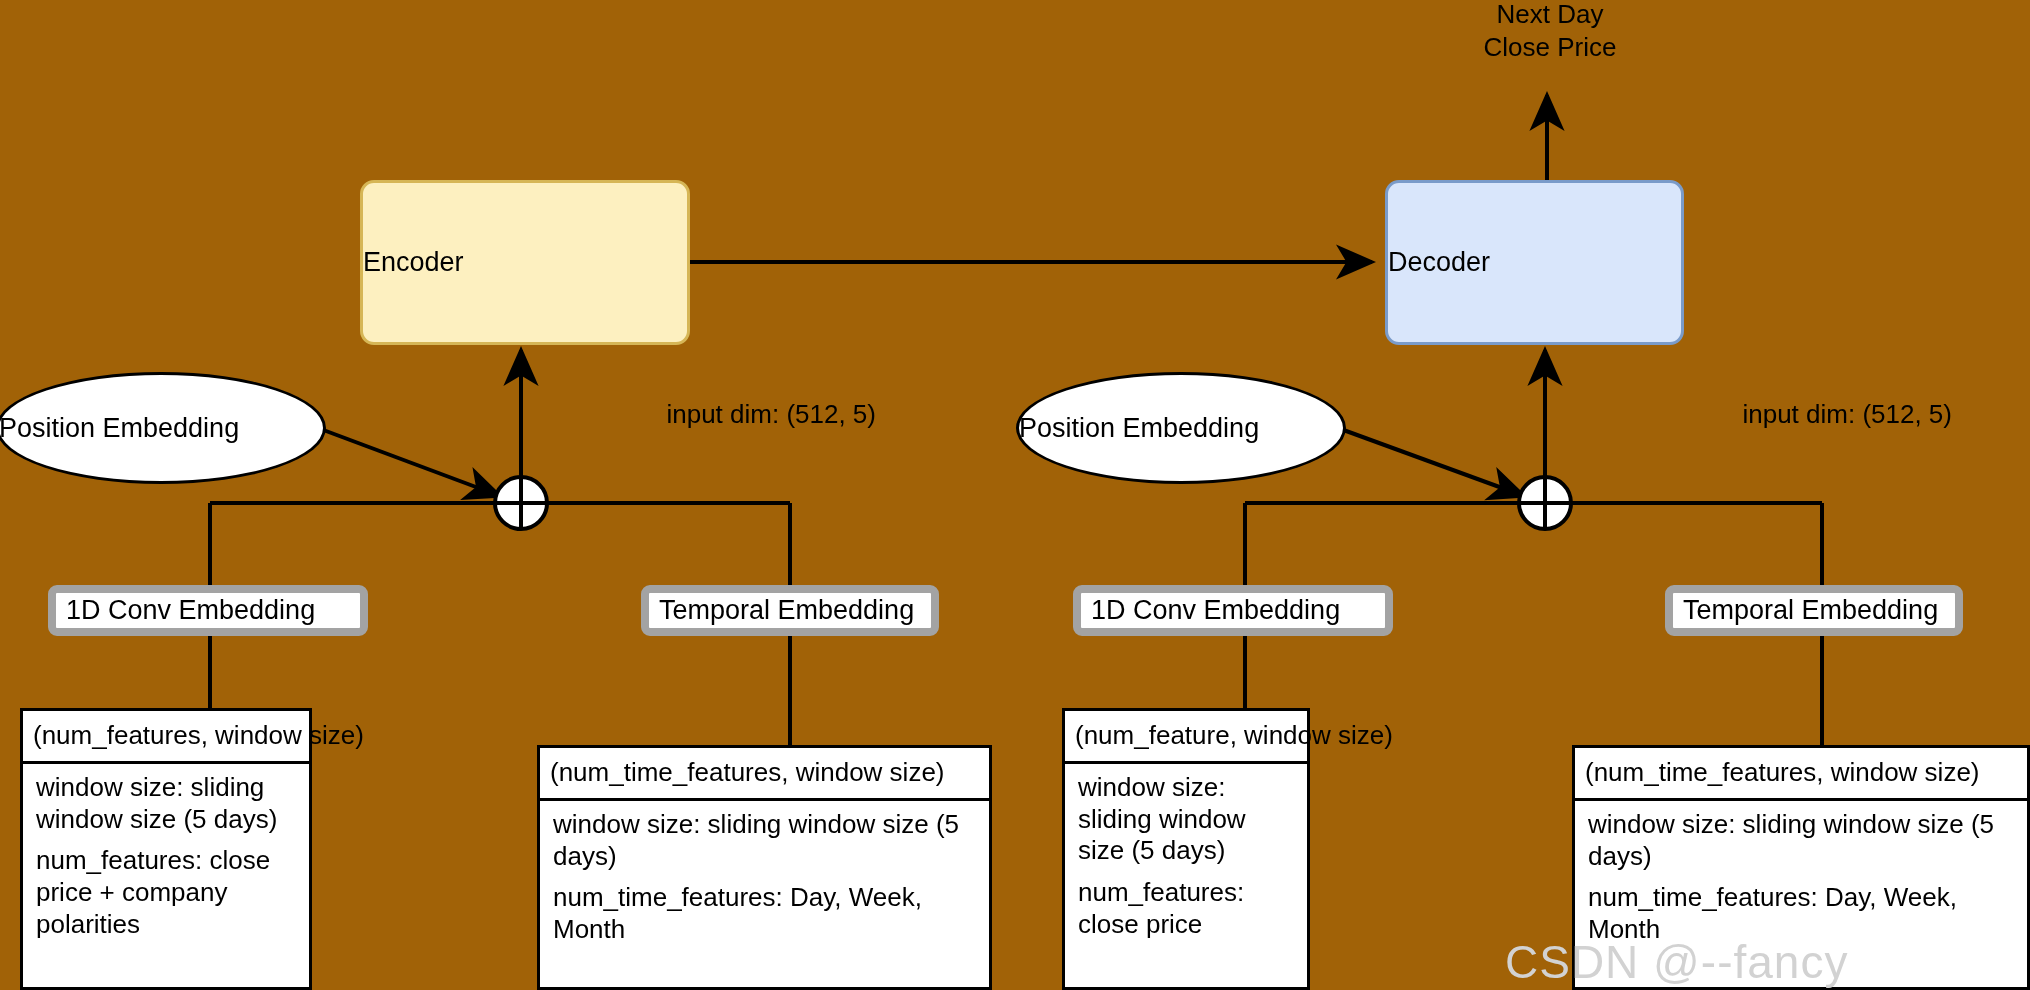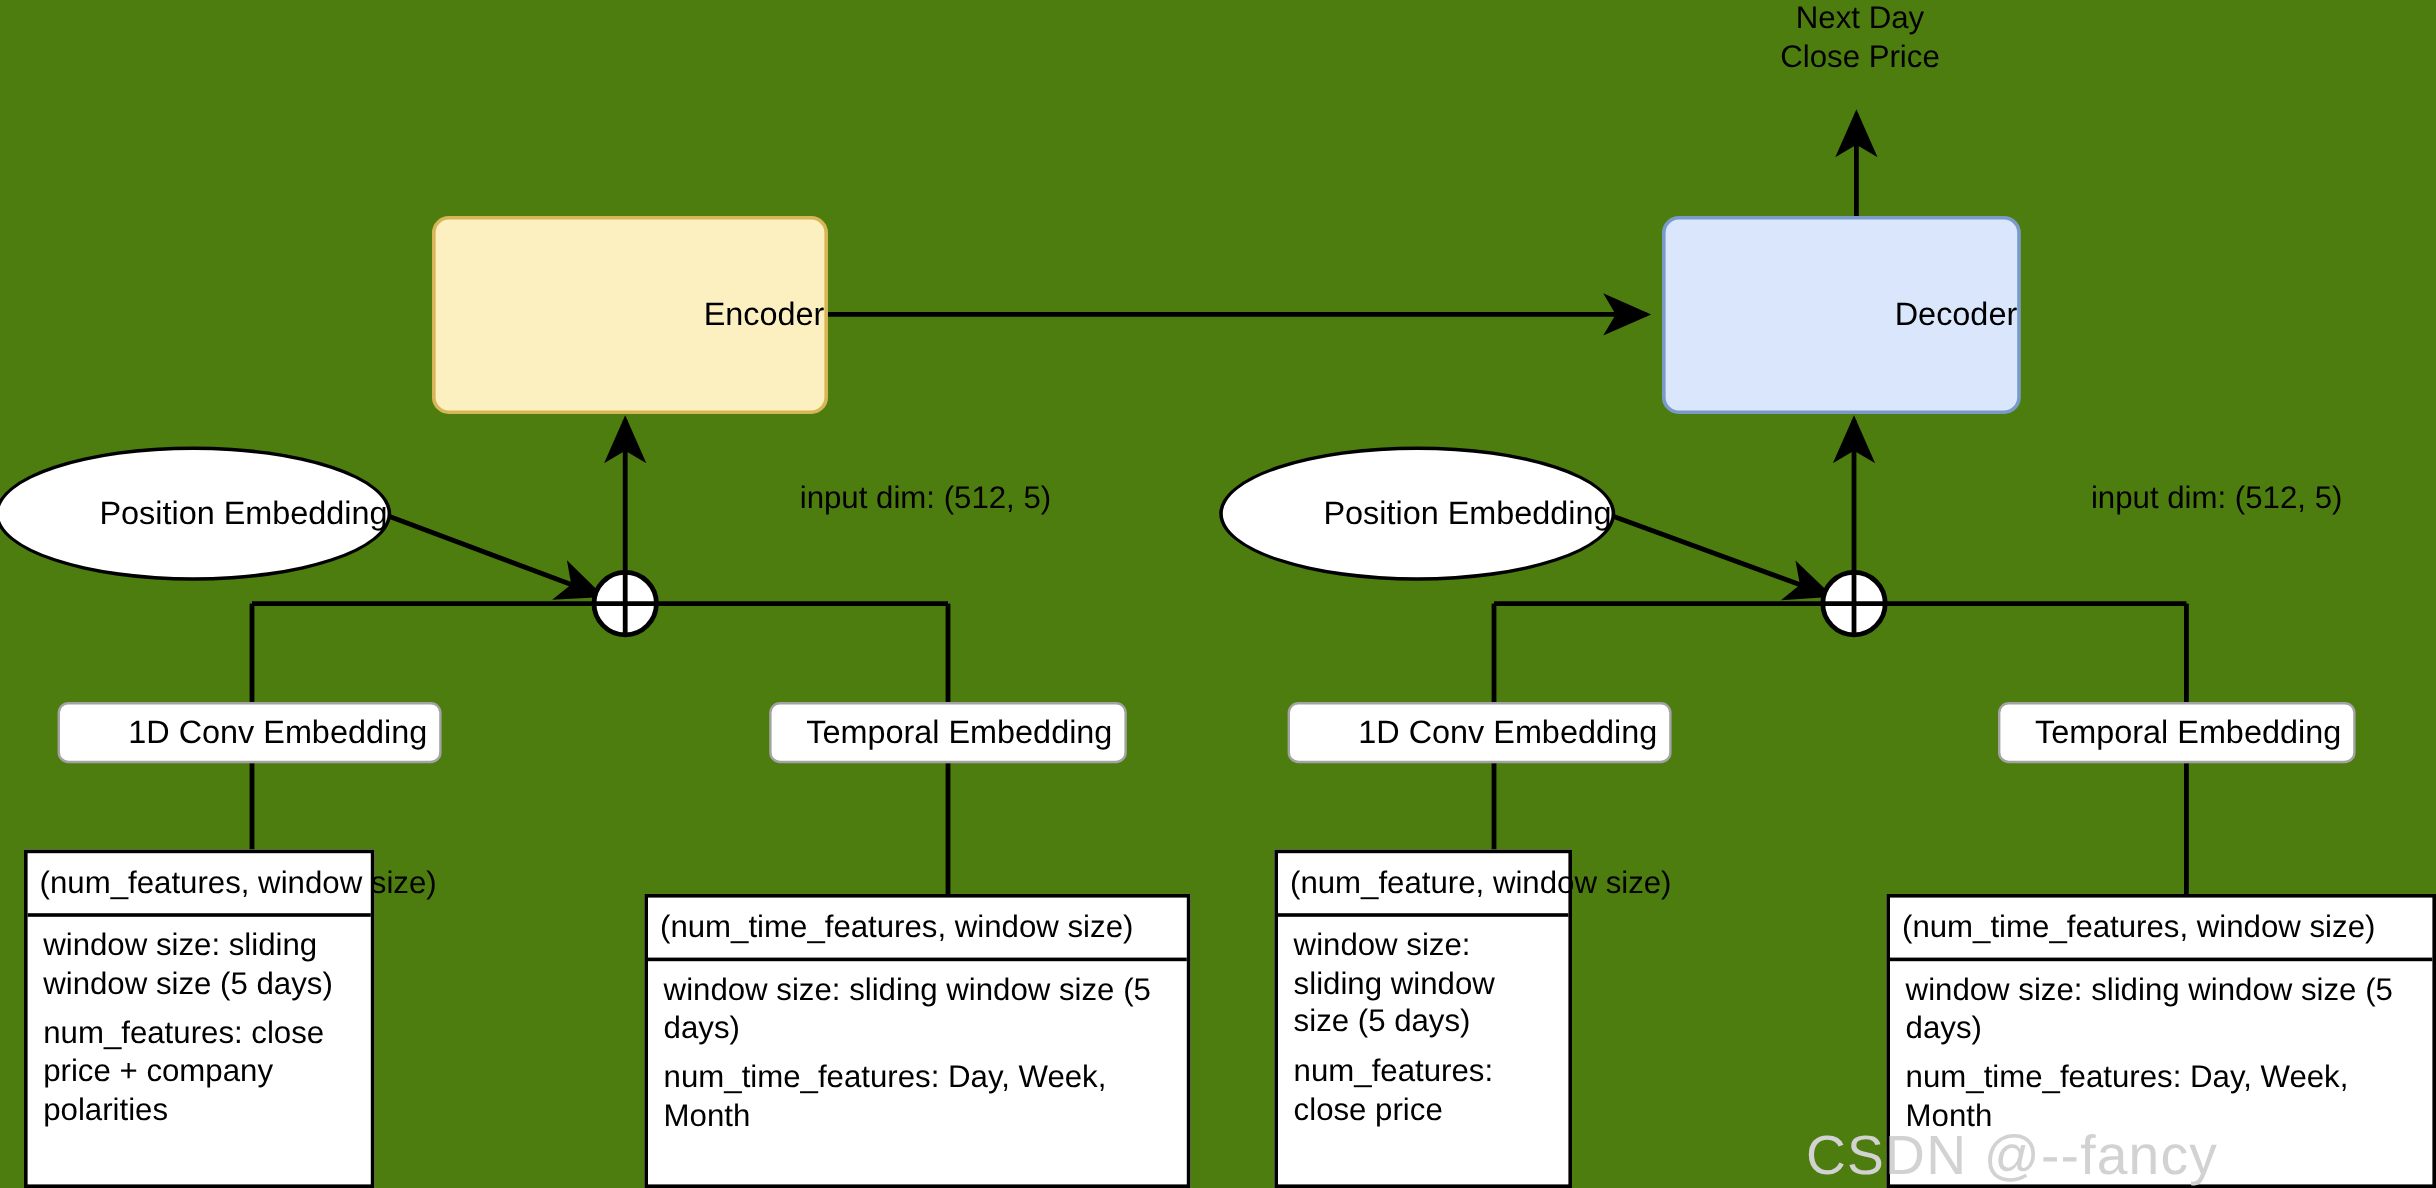--- a/index.html
+++ b/index.html
@@ -4,60 +4,60 @@
 <style>
   html, body {
     margin: 0;
     padding: 0;
     background: #ffffff;
   }
   #canvas {
     position: relative;
     width: 2030px;
     height: 990px;
-    background: #4d7c0f;
+    background: #a16207;
     font-family: "Liberation Sans", sans-serif;
     overflow: hidden;
   }
   svg.wires {
     position: absolute;
     left: 0;
     top: 0;
     width: 2030px;
     height: 990px;
     pointer-events: none;
   }
 
   
   .node {
     position: absolute;
     box-sizing: border-box;
     display: flex;
     align-items: center;
-    justify-content: flex-end;
+    justify-content: flex-start;
     text-align: center;
     color: #000000;
   }
 
   .big-box {
     border-radius: 14px;
     font-size: 27px;
     line-height: 1.2;
   }
   .encoder-box {
     background: #fdf0c0;
     border: 3px solid #d6b656;
   }
   .decoder-box {
     background: #d9e6fb;
     border: 3px solid #7a9bc9;
   }
 
   .pill {
-    border: 2px solid #a3a3a3;
+    border: 8px solid #a3a3a3;
     border-radius: 9px;
     background: #ffffff;
     font-size: 27px;
     white-space: nowrap;
     padding: 0 10px;
   }
 
   .ellipse {
     border: 3px solid #000000;
     border-radius: 50%;

